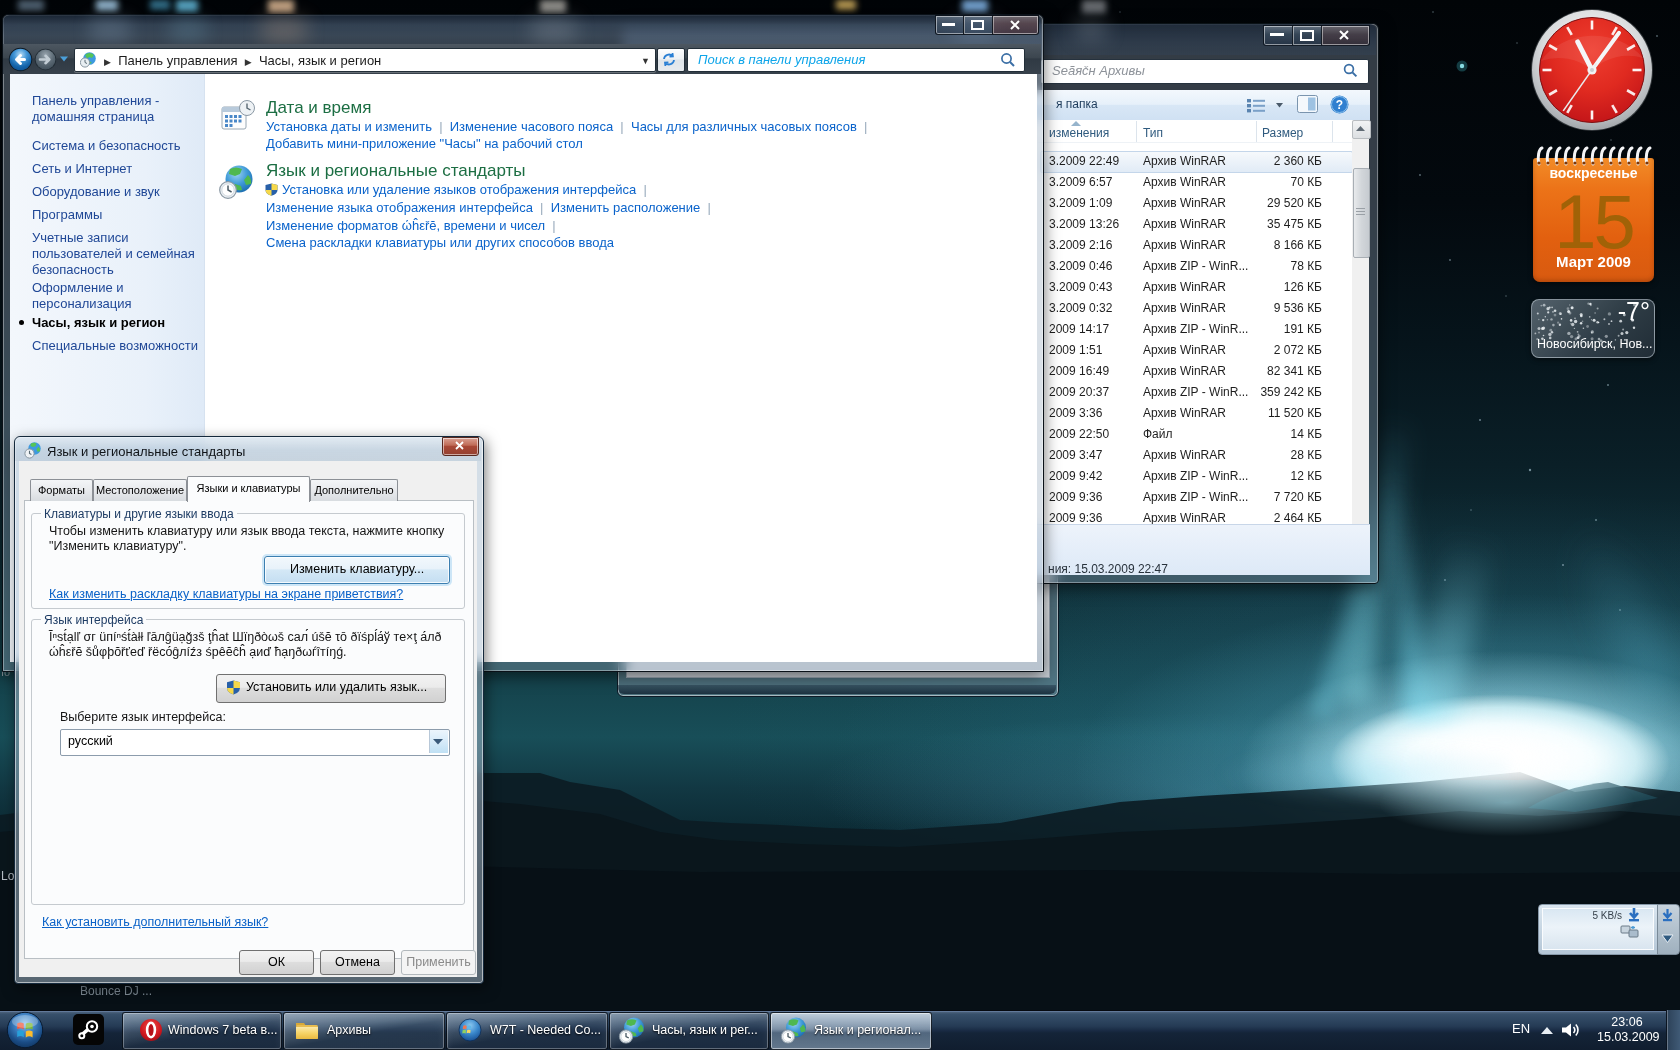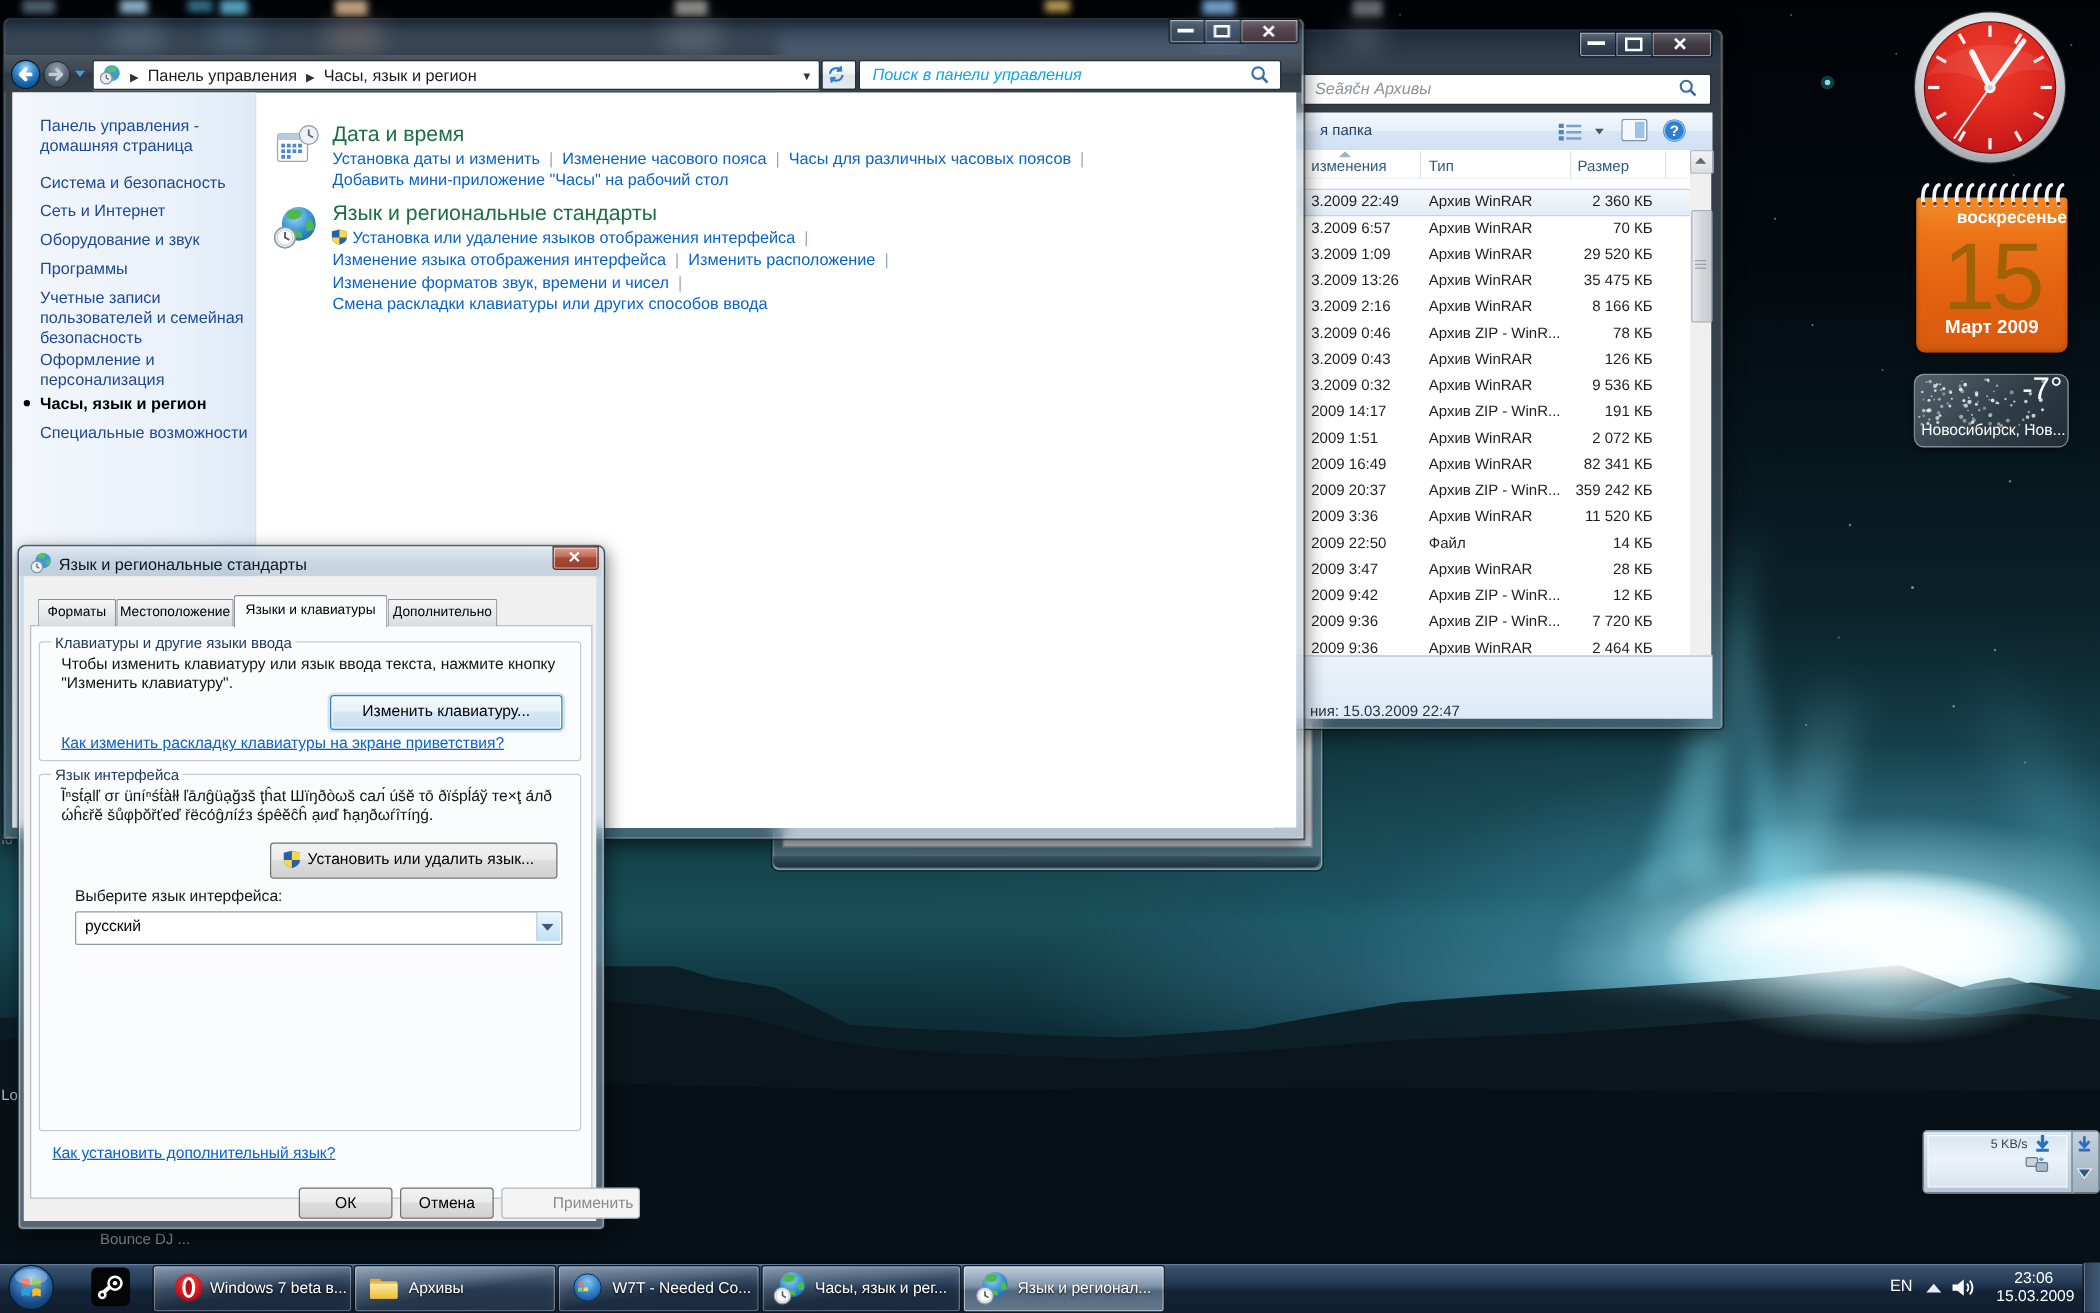--- a/index.html
+++ b/index.html
@@ -356,21 +356,21 @@
 </svg>
 <div class="abs" style="left:266px;top:161px;color:#1c6e43;font-size:17px;">Язык и региональные стандарты</div>
 <svg class="abs" style="left:265px;top:183px" width="13" height="13">
     <path d="M6.5,0.5 L12.5,2 L12.5,7 Q12.5,11 6.5,12.8 Q0.5,11 0.5,7 L0.5,2 Z" fill="#2860a8"></path>
     <path d="M6.5,1.5 L6.5,12.5 M1,6.8 L12,6.8" stroke="#f2c420" stroke-width="0"></path>
     <path d="M6.5,0.5 L12.5,2 L12.5,7 L6.5,7 Z" fill="#f6d84a"></path>
     <path d="M0.5,7 Q0.5,11 6.5,12.8 L6.5,7 Z" fill="#f6d84a"></path>
   </svg>
 <div class="abs" style="left:282px;top:182px;font-size:13px;"><span class="lnk">Установка или удаление языков отображения интерфейса</span><span class="sep"> &nbsp;|</span></div>
 <div class="abs" style="left:266px;top:200px;font-size:13px;"><span class="lnk">Изменение языка отображения интерфейса</span><span class="sep"> &nbsp;|&nbsp; </span><span class="lnk">Изменить расположение</span><span class="sep"> &nbsp;|</span></div>
-<div class="abs" style="left:266px;top:218px;font-size:13px;"><span class="lnk">Изменение форматов звук, времени и чисел</span><span class="sep"> &nbsp;|</span></div>
+<div class="abs" style="left:266px;top:218px;font-size:13px;"><span class="lnk">Изменение форматов ώĥεřĕ, времени и чисел</span><span class="sep"> &nbsp;|</span></div>
 <div class="abs" style="left:266px;top:235px;font-size:13px;"><span class="lnk">Смена раскладки клавиатуры или других способов ввода</span></div>
 
 <div class="abs" style="left:14px;top:436px;width:468px;height:546px;background:rgba(170,190,208,.5);backdrop-filter:blur(6px);border:1px solid #15293c;border-radius:6px 6px 4px 4px;box-shadow:inset 0 0 0 1px rgba(255,255,255,.55), 2px 4px 14px rgba(0,0,0,.5);"></div>
 <div class="abs" style="left:15px;top:437px;width:466px;height:24px;background:linear-gradient(180deg,rgba(235,243,250,.6),rgba(180,200,218,.35) 55%,rgba(150,172,192,.2));border-radius:6px 6px 0 0;"></div>
 <svg class="abs" style="left:24px;top:441px" width="18" height="18">
 <circle cx="10.5" cy="7.5" r="6.2" fill="#3d9ae0"></circle>
 <path d="M7,2.6 q3,-1.6 5.5,-0.2 l-1,2.8 -2.6,0.8 -2.5,-1 z" fill="#56c456"></path>
 <path d="M14.5,5.5 q2,2.2 1.6,4.8 l-2.6,0.5 -1,-2.6 z" fill="#56c456"></path>
 <circle cx="5.5" cy="12.5" r="4.6" fill="#eef2f5" stroke="#8795a0"></circle>
     <path d="M5.5,9.7 L5.5,12.5 L7.4,13.6" stroke="#5a6a74" stroke-width="1.1" fill="none"></path>
@@ -412,21 +412,21 @@
 <div class="abs" style="left:60px;top:729px;width:388px;height:25px;background:#fff;border:1px solid #8c9cac;border-radius:2px;"></div>
 <div class="abs" style="left:68px;top:734px;color:#000;font-size:12.5px;">русский</div>
 <div class="abs" style="left:429px;top:730px;width:18px;height:23px;background:linear-gradient(180deg,#ecf5fc,#d7ebf9 50%,#bfe0f4);border-left:1px solid #b8c8d8;"></div>
 <svg class="abs" style="left:433px;top:739px" width="10" height="6">
     <path d="M0,0 L10,0 L5,5.5 Z" fill="#3a5a7a"></path>
   </svg>
 
 <div class="abs" style="left:42px;top:915px;color:#0a62c8;font-size:12.5px;text-decoration:underline;">Как установить дополнительный язык?</div>
 <div class="abs" style="left:239px;top:950px;width:73px;height:23px;background:linear-gradient(180deg,#f2f2f2,#ebebeb 45%,#dddddd 50%,#d1d1d1);border:1px solid #707070;border-radius:3px;color:#000;font-size:12.5px;text-align:center;line-height:22px;">ОК</div>
 <div class="abs" style="left:320px;top:950px;width:73px;height:23px;background:linear-gradient(180deg,#f2f2f2,#ebebeb 45%,#dddddd 50%,#d1d1d1);border:1px solid #707070;border-radius:3px;color:#000;font-size:12.5px;text-align:center;line-height:22px;">Отмена</div>
-<div class="abs" style="left:401px;top:950px;width:73px;height:23px;background:#f4f4f4;border:1px solid #b2b8bc;border-radius:3px;color:#8a8a8a;font-size:12.5px;text-align:center;line-height:22px;padding-left:36px;">Применить</div>
+<div class="abs" style="left:401px;top:950px;width:73px;height:23px;background:#f4f4f4;border:1px solid #b2b8bc;border-radius:3px;color:#8a8a8a;font-size:12.5px;text-align:center;line-height:22px;">Применить</div>
 
 <svg class="abs" style="left:1528px;top:6px" width="130" height="130">
 <defs>
 <radialGradient id="rim" cx="50%" cy="35%" r="75%">
         <stop offset="0" stop-color="#fdfdfd"></stop>
         <stop offset=".55" stop-color="#d8dadc"></stop>
         <stop offset=".8" stop-color="#b0b4b8"></stop>
         <stop offset="1" stop-color="#888c90"></stop>
       </radialGradient>
 <radialGradient id="face" cx="50%" cy="32%" r="85%">
@@ -497,21 +497,21 @@
       <circle cx="51" cy="18" r="1.6"></circle>
       <circle cx="60" cy="18" r="1.6"></circle>
       <circle cx="69" cy="18" r="1.6"></circle>
       <circle cx="78" cy="18" r="1.6"></circle>
       <circle cx="87" cy="18" r="1.6"></circle>
       <circle cx="96" cy="18" r="1.6"></circle>
       <circle cx="105" cy="18" r="1.6"></circle>
       <circle cx="114" cy="18" r="1.6"></circle>
     </g>
 </svg>
-<div class="abs" style="left:1533px;top:165px;width:121px;text-align:center;color:#fff;font-size:14px;font-weight:bold;margin-left:16px;">воскресенье</div>
+<div class="abs" style="left:1533px;top:165px;width:121px;text-align:center;color:#fff;font-size:14px;font-weight:bold;">воскресенье</div>
 <div class="abs" style="left:1533px;top:178px;width:121px;text-align:center;color:#a16207;font-size:76px;letter-spacing:-3px;">15</div>
 <div class="abs" style="left:1533px;top:253px;width:121px;text-align:center;color:#fff;font-size:15px;font-weight:bold;">Март 2009</div>
 
 <div class="abs" style="left:1531px;top:299px;width:122px;height:57px;background:linear-gradient(135deg,rgba(88,102,112,.95),rgba(52,66,76,.92) 55%,rgba(34,46,56,.95));border:1px solid rgba(200,212,220,.55);border-radius:8px;box-shadow:0 2px 5px rgba(0,0,0,.45);"></div>
 <svg class="abs" style="left:1533px;top:301px" width="108" height="44">
     <g fill="#eef3f6">
       <circle cx="35.0" cy="7.7" r="1.4" opacity="0.39"></circle>
       <circle cx="56.7" cy="15.9" r="0.8" opacity="0.63"></circle>
       <circle cx="5.8" cy="18.5" r="0.8" opacity="0.4"></circle>
       <circle cx="45.3" cy="33.4" r="0.8" opacity="0.47"></circle>

